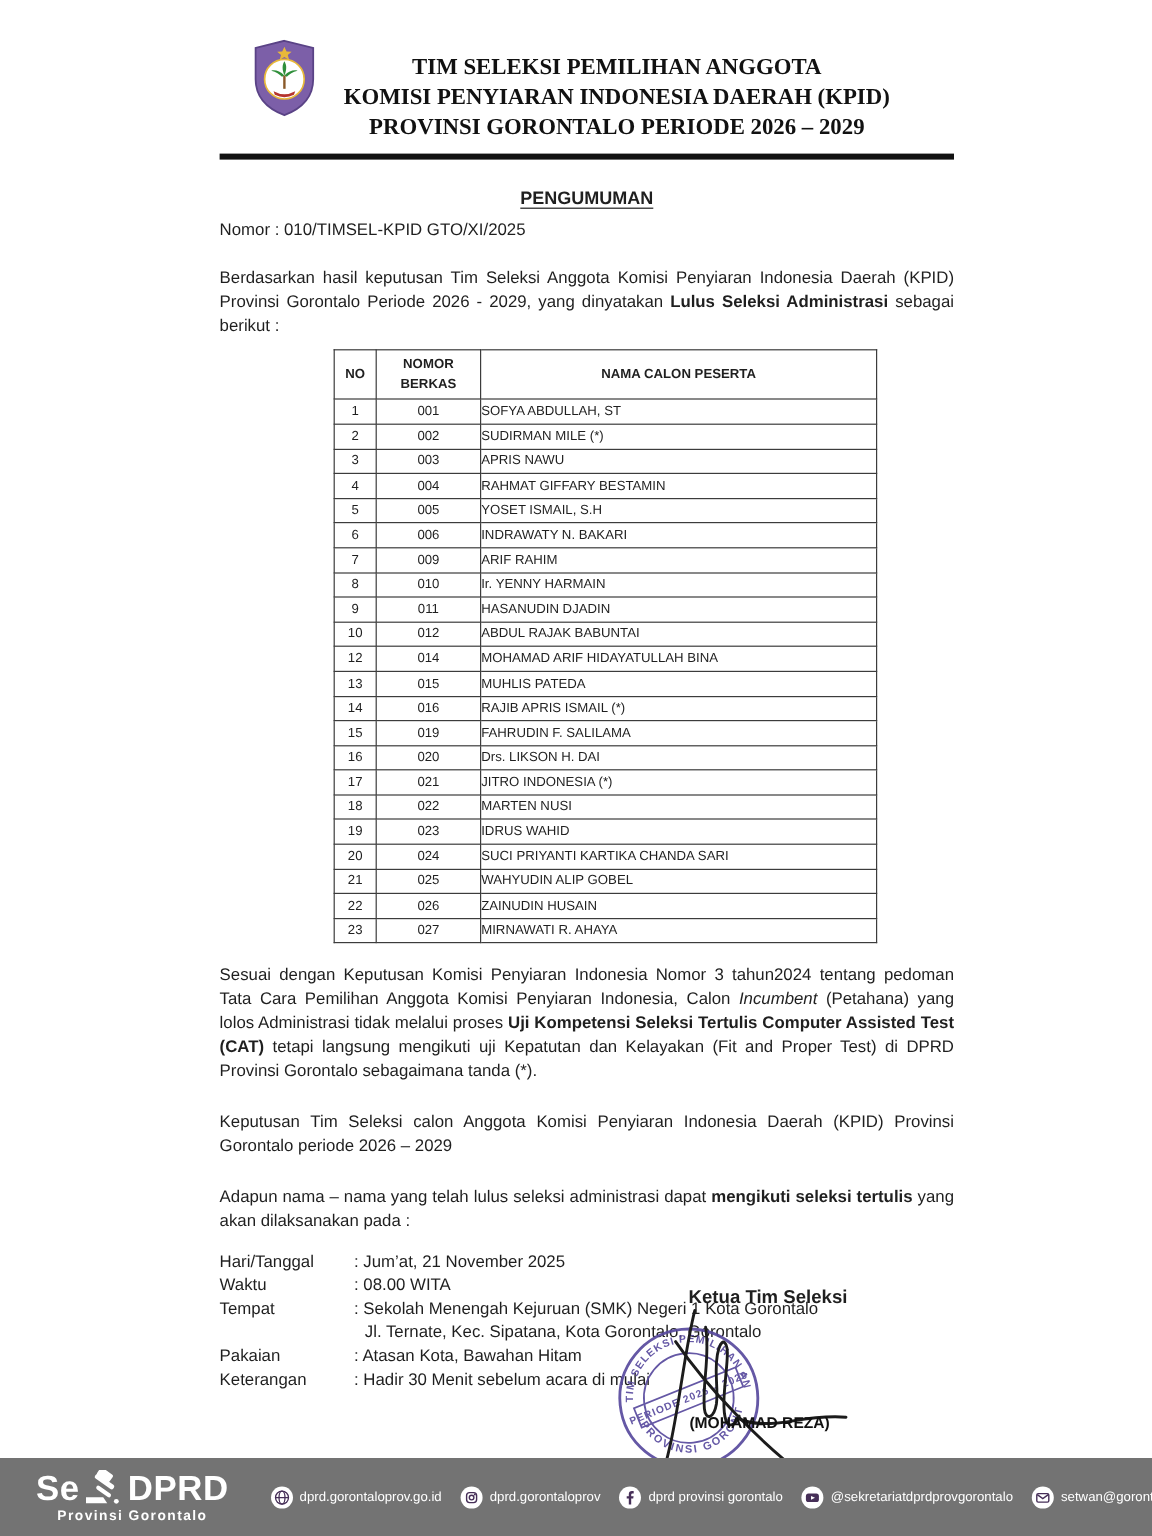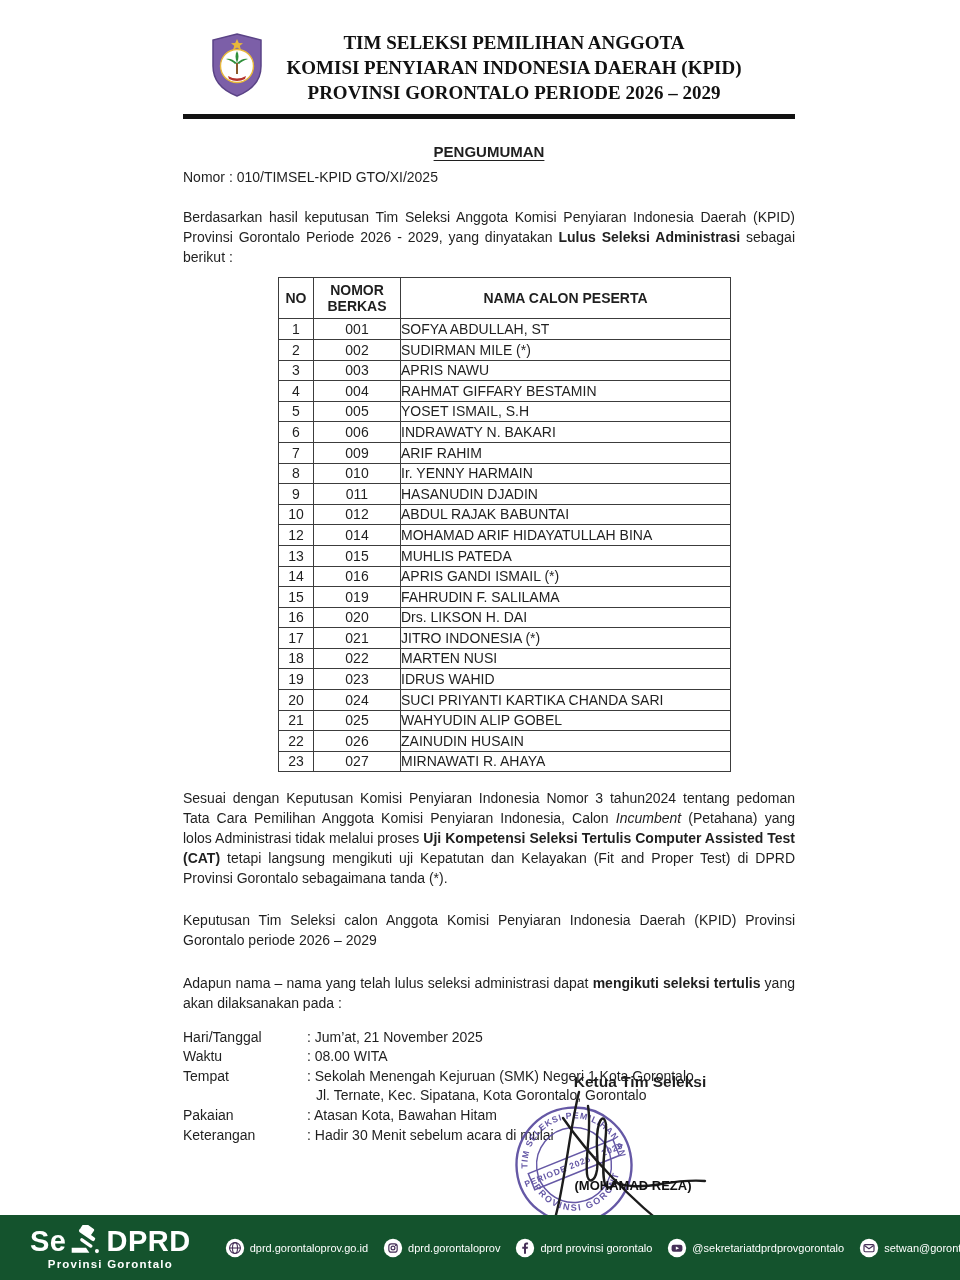--- a/index.html
+++ b/index.html
@@ -2,51 +2,51 @@
 <html><head>
 <meta charset="utf-8">
 <style>
   * { margin:0; padding:0; box-sizing:border-box; }
   html,body { width:960px; background:#ffffff; }
   body { font-family:"Liberation Sans", sans-serif; color:#1f1f1f; }
   .page { position:relative; width:960px; height:1280px; background:#fff; overflow:hidden; }
   .content { position:absolute; left:183px; top:0; width:612px; }
 
   
-  .letterhead { position:relative; padding-top:30px; }
+  .letterhead { position:relative; padding-top:44px; }
   .emblem { position:absolute; left:28px; top:33px; width:52px; height:64px; }
   .lh-titles { text-align:center; padding-left:60px; padding-right:10px;
                font-family:"Liberation Serif", serif; font-weight:bold; font-size:19px;
                line-height:25px; color:#111; }
   .lh-rule { margin-top:9px; height:5px; background:#121212; }
 
   
   .ann-title { margin-top:24px; text-align:center; font-weight:bold; font-size:15px;
                text-decoration:underline; text-underline-offset:3px; }
   .ann-number { margin-top:9px; text-align:left; font-size:14px; }
   .para { margin-top:23px; font-size:14px; line-height:19.8px; text-align:justify; }
   .para i { font-style:italic; }
   .para b { font-weight:bold; }
   .bold-underline { font-weight:bold; text-underline-offset:2px; }
 
   
   table.peserta { border-collapse:collapse; margin:10px 0 0 95px; table-layout:fixed;
-                  width:452px; font-size:14px; }
+                  width:452px; font-size:11px; }
   table.peserta th, table.peserta td { border:1px solid #3c3c3c; }
   table.peserta th { font-weight:bold; text-align:center; padding:4px 2px; line-height:16px; }
   table.peserta td { padding:1.6px 0; line-height:16.4px; }
   col.c-no { width:35px; } col.c-berkas { width:87px; } col.c-nama { width:330px; }
   td.cell-no, td.cell-berkas { text-align:center; }
   td.cell-nama { padding-left:14px; }
 
   
   .schedule { margin-top:14px; font-size:14px; }
   .sched-row { display:flex; line-height:19.6px; }
   .sched-label { width:112px; flex:none; }
-  .sched-value { flex:1;margin-left:12px; }
+  .sched-value { flex:1; }
   .sched-indent .sched-value { padding-left:9px; }
 
   
   .sigblock { position:absolute; left:493px; top:1070px; width:330px; height:180px; }
   .sig-title { position:absolute; left:22px; top:3px; width:250px; text-align:center;
                font-weight:bold; font-size:15.5px; }
   .stamp { position:absolute; left:8px; top:22px; width:146px; height:146px; opacity:.92; }
   .sig-strokes { position:absolute; left:0; top:14px; width:230px; height:166px; }
   .sig-name { position:absolute; left:30px; top:108px; width:220px; text-align:center;
               font-weight:bold; font-size:13px; color:#111; }
@@ -164,21 +164,21 @@
             <td class="cell-nama">MOHAMAD ARIF HIDAYATULLAH BINA</td>
           </tr>
           <tr>
             <td class="cell-no">13</td>
             <td class="cell-berkas">015</td>
             <td class="cell-nama">MUHLIS PATEDA</td>
           </tr>
           <tr>
             <td class="cell-no">14</td>
             <td class="cell-berkas">016</td>
-            <td class="cell-nama">APRIS GANDI ISMAIL (*)</td>
+            <td class="cell-nama">RAJIB APRIS ISMAIL (*)</td>
           </tr>
           <tr>
             <td class="cell-no">15</td>
             <td class="cell-berkas">019</td>
             <td class="cell-nama">FAHRUDIN F. SALILAMA</td>
           </tr>
           <tr>
             <td class="cell-no">16</td>
             <td class="cell-berkas">020</td>
             <td class="cell-nama">Drs. LIKSON H. DAI</td>
@@ -283,21 +283,21 @@
         <path d="M86 8 C78 40 74 80 66 118 C62 136 58 150 56 160"></path>
         <path d="M95 22 C99 45 92 70 94 90 C95 100 102 98 104 86 C106 72 101 55 106 40 C109 30 114 34 113 48 C112 66 108 88 112 100 C114 106 120 104 123 96"></path>
         <path d="M122 98 C134 104 150 103 168 100 C186 97 200 96 212 97"></path>
         <path d="M70 34 C96 72 140 118 180 148 C190 155 198 159 204 161"></path>
       </g>
     </svg>
 
     <div class="sig-name">(MOHAMAD REZA)</div>
   </div>
 
-  <div class="footer" style="background: #14532d;">
+  <div class="footer" style="background: #737373;">
     <div class="f-logo">
       <div class="f-logo-row">
         <span>Se</span>
         <svg width="34" height="32" viewBox="0 0 40 38">
           <g fill="#ffffff">
             <rect x="14" y="0" width="15" height="9" rx="2" transform="rotate(35 21 5)"></rect>
             <rect x="10" y="9" width="22" height="5" rx="2" transform="rotate(35 21 12)"></rect>
             <rect x="12" y="19" width="17" height="4" rx="2" transform="rotate(35 20 21)"></rect>
             <path d="M3 27 L20 27 L24 33 L3 33 Z" transform="rotate(0)"></path>
             <circle cx="33" cy="31" r="2.4"></circle>

